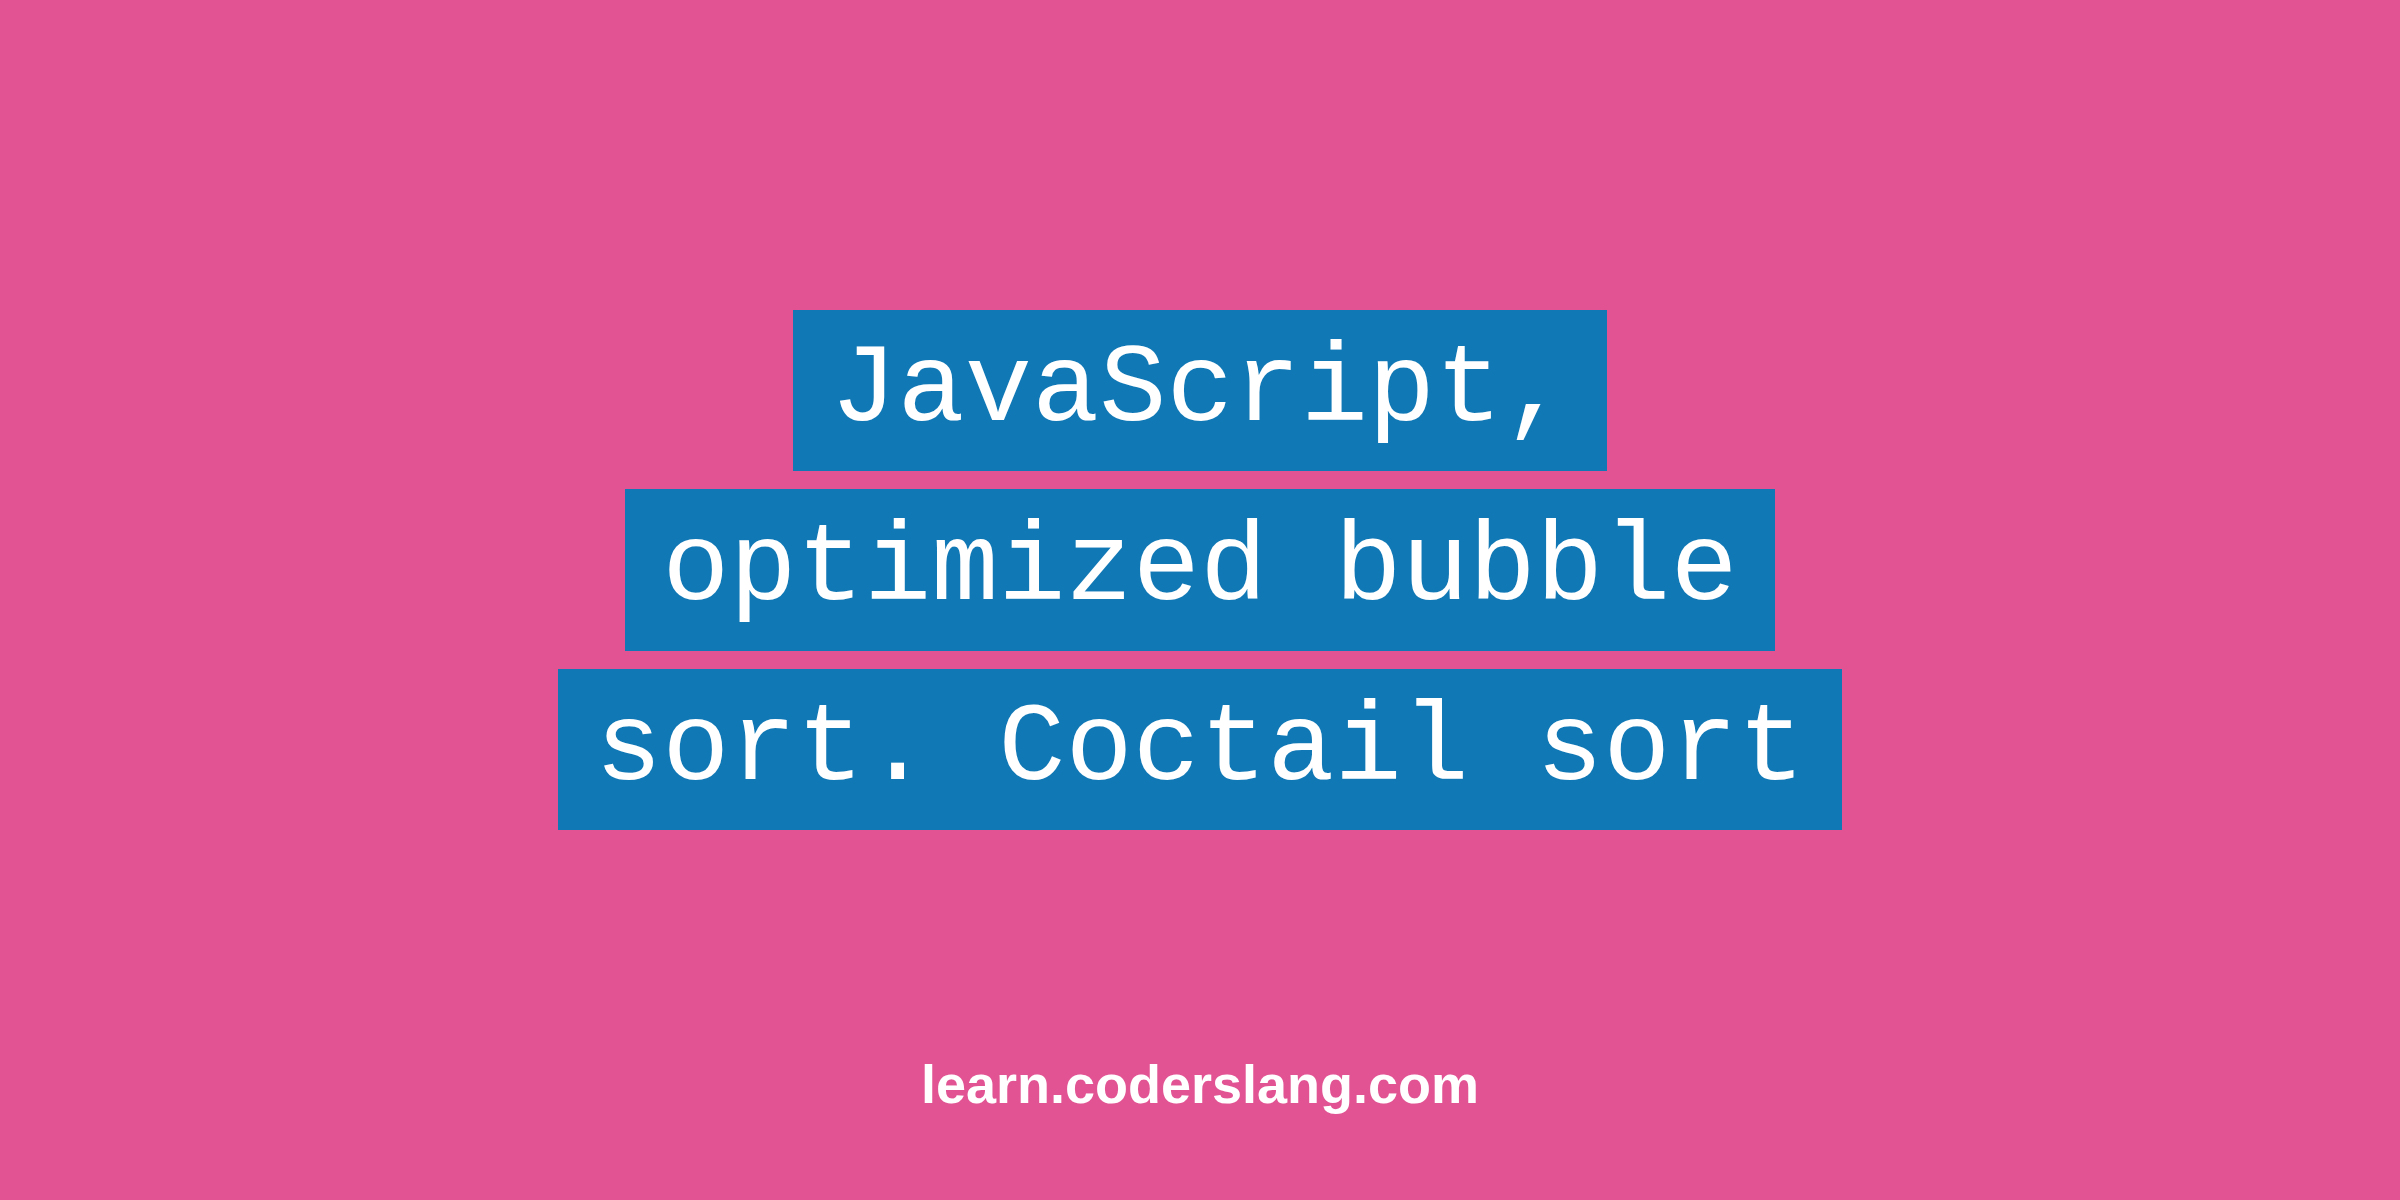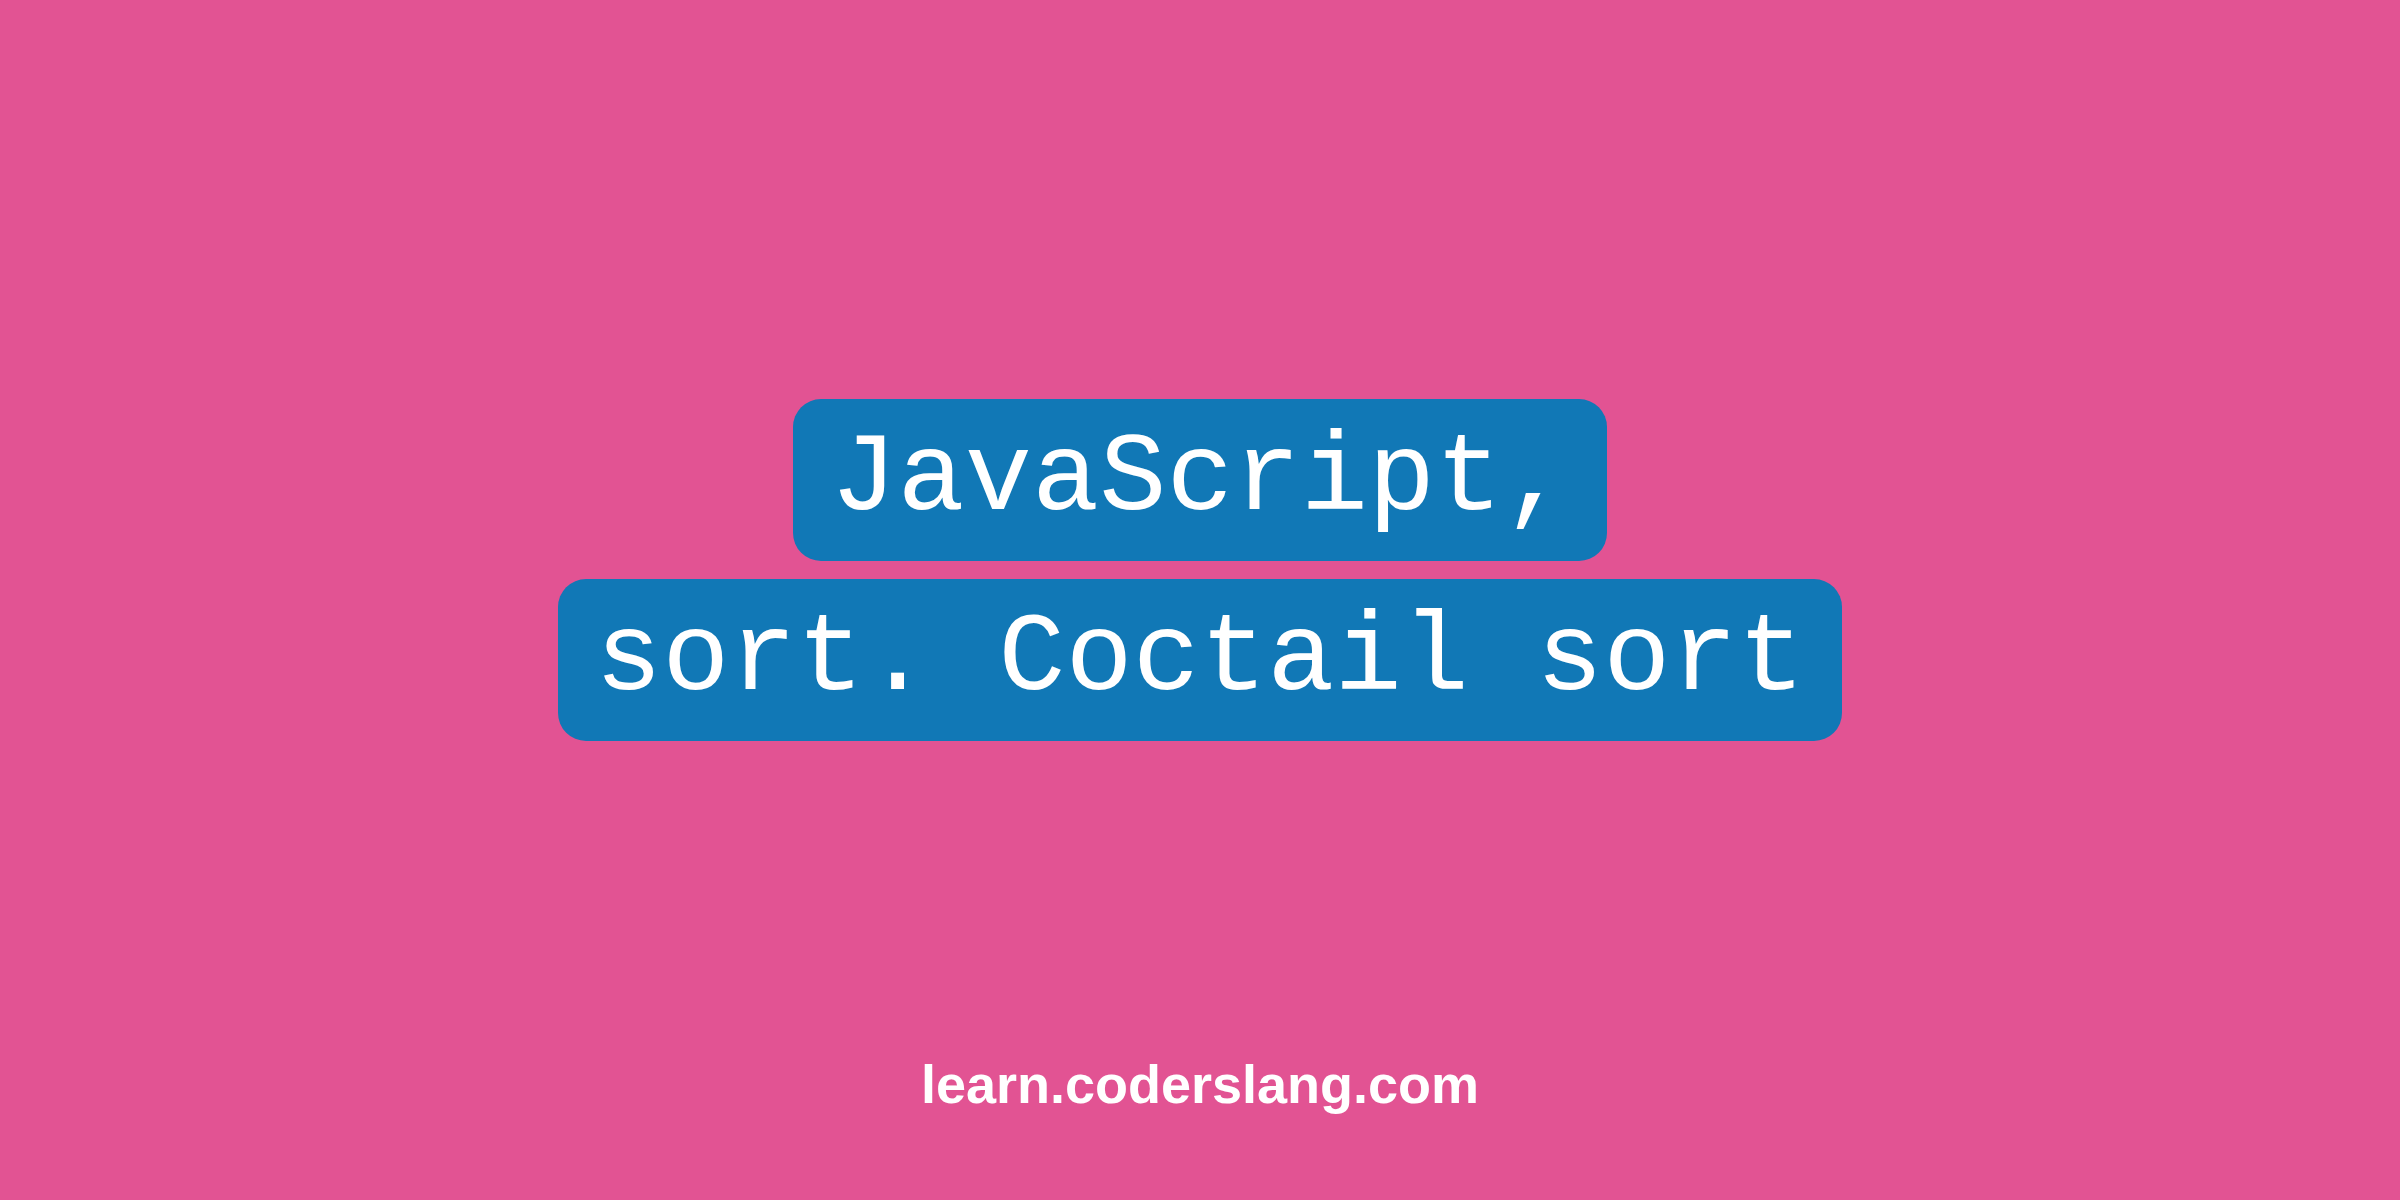--- a/index.html
+++ b/index.html
@@ -27,35 +27,35 @@
     }
     .title-line {
       background-color: #1178b6;
       color: #ffffff;
       font-family: 'Courier New', Courier, monospace;
       font-size: 112px;
       font-weight: 500;
       padding: 8px 37px;
       line-height: 1.3;
       white-space: nowrap;
-      border-radius: 28px;
     }
     .footer-text {
       position: absolute;
       bottom: 85px;
       left: 50%;
       transform: translateX(-50%);
       color: #ffffff;
       font-family: -apple-system, BlinkMacSystemFont, 'Segoe UI', Helvetica, Arial, sans-serif;
       font-size: 54px;
       font-weight: 700;
       margin-top: 12px;
     }
   </style>
 </head>
 <body>
 
 <div class="title-container">
   <div class="title-line">JavaScript,</div>
+  <div class="title-line">optimized bubble</div>
   <div class="title-line">sort. Coctail sort</div>
 </div>
 
 <div class="footer-text">learn.coderslang.com</div>
 
 </body></html>

